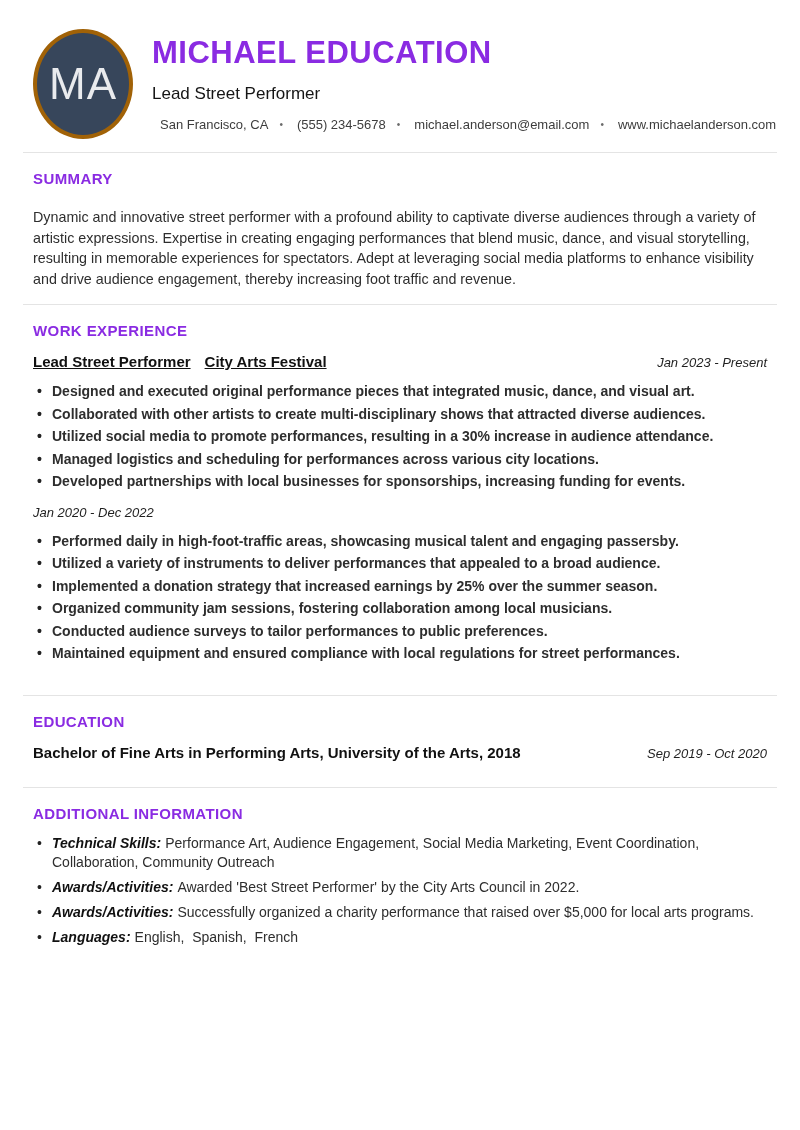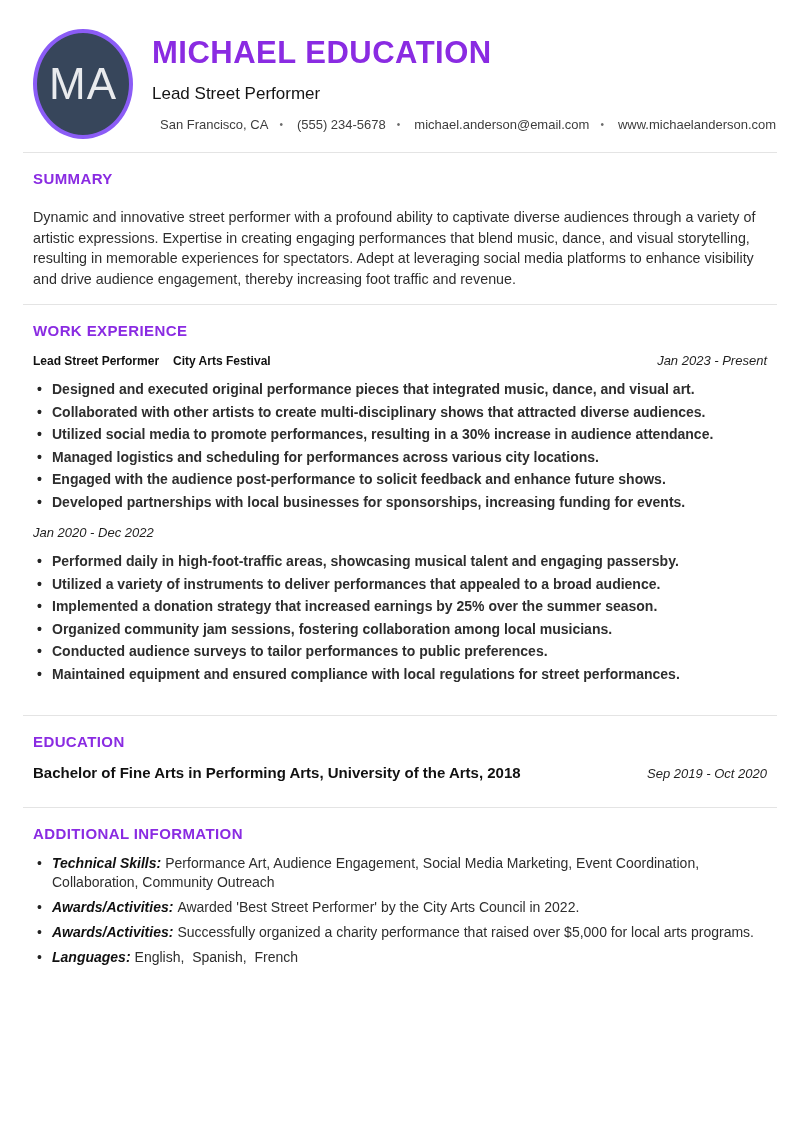--- a/index.html
+++ b/index.html
@@ -12,21 +12,21 @@
   }
   .page { padding: 28px 33px 0 33px; }
 
   
   .header { display: flex; align-items: flex-start; }
   .avatar {
     flex: 0 0 auto;
     width: 100px; height: 110px;
     border-radius: 50%;
     background: #37465B;
-    border: 4px solid #8b5cf6;
+    border: 4px solid #a16207;
     display: flex; align-items: center; justify-content: center;
     color: #E9EBEE;
     font-size: 44px; font-weight: 500; letter-spacing: 1px;
     margin-top: 1px;
   }
   .header-text { margin-left: 19px; padding-top: 9px; }
   .name {
     color: #8A2BE2;
     font-size: 31px;
     font-weight: 700;
@@ -75,21 +75,21 @@
     line-height: 20.5px;
     color: #2e2e2e;
     padding-bottom: 15px;
   }
 
   
   .job-entry { margin-top: 14px; }
   .entry-header {
     display: flex; align-items: baseline; justify-content: space-between;
   }
-  .entry-titles { font-size: 12px; font-weight: 700; color: #111; }
+  .entry-titles { font-size: 15px; font-weight: 700; color: #111; text-decoration: underline; }
   .job-company { margin-left: 14px; }
   .entry-dates {
     font-size: 13px;
     font-style: italic;
     color: #1f1f1f;
     white-space: nowrap;
   }
   ul.bullets {
     list-style: none;
     margin-top: 12px;
@@ -183,21 +183,20 @@
         <div class="entry-titles">
           <span>Lead Street Performer</span><span class="job-company">City Arts Festival</span>
         </div>
         <span class="entry-dates">Jan 2023 - Present</span>
       </div>
       <ul class="bullets">
         <li>Designed and executed original performance pieces that integrated music, dance, and visual art.</li>
         <li>Collaborated with other artists to create multi-disciplinary shows that attracted diverse audiences.</li>
         <li>Utilized social media to promote performances, resulting in a 30% increase in audience attendance.</li>
         <li>Managed logistics and scheduling for performances across various city locations.</li>
-        <li>Engaged with the audience post-performance to solicit feedback and enhance future shows.</li>
         <li>Developed partnerships with local businesses for sponsorships, increasing funding for events.</li>
       </ul>
     </div>
 
     <div class="job-entry">
       <div class="entry-header">
         <span class="entry-dates">Jan 2020 - Dec 2022</span>
       </div>
       <ul class="bullets">
         <li>Performed daily in high-foot-traffic areas, showcasing musical talent and engaging passersby.</li>

